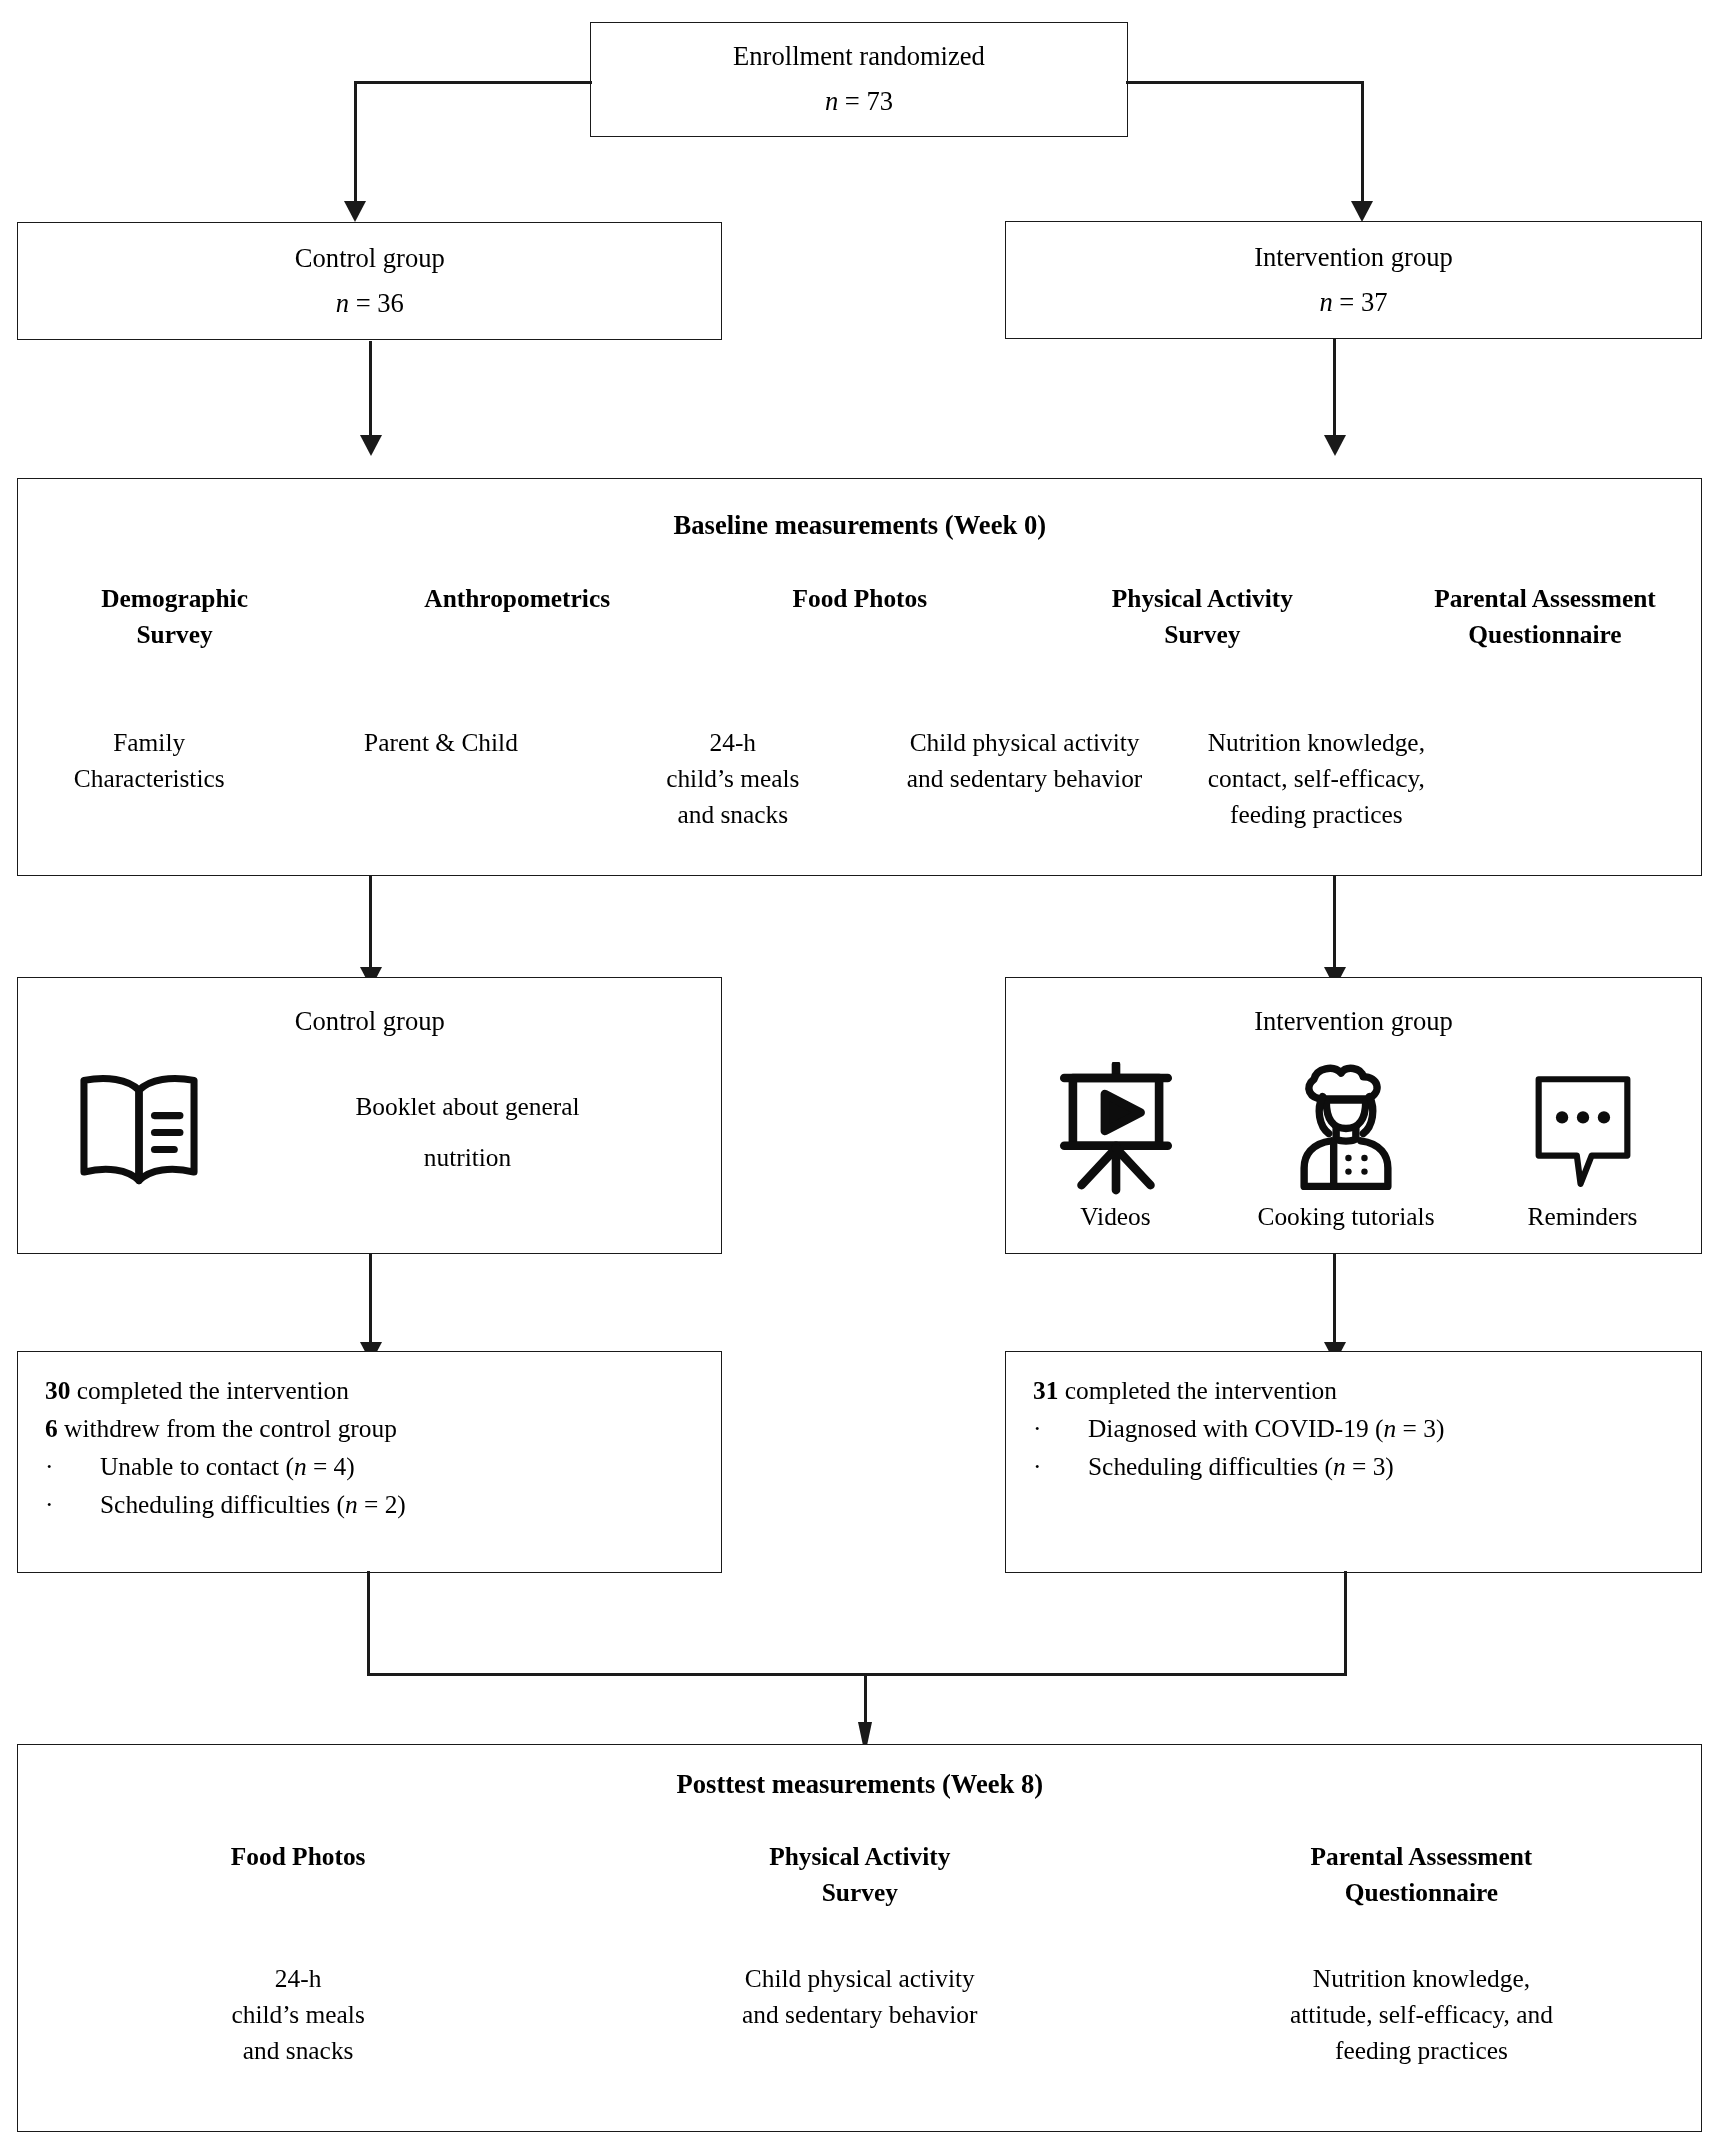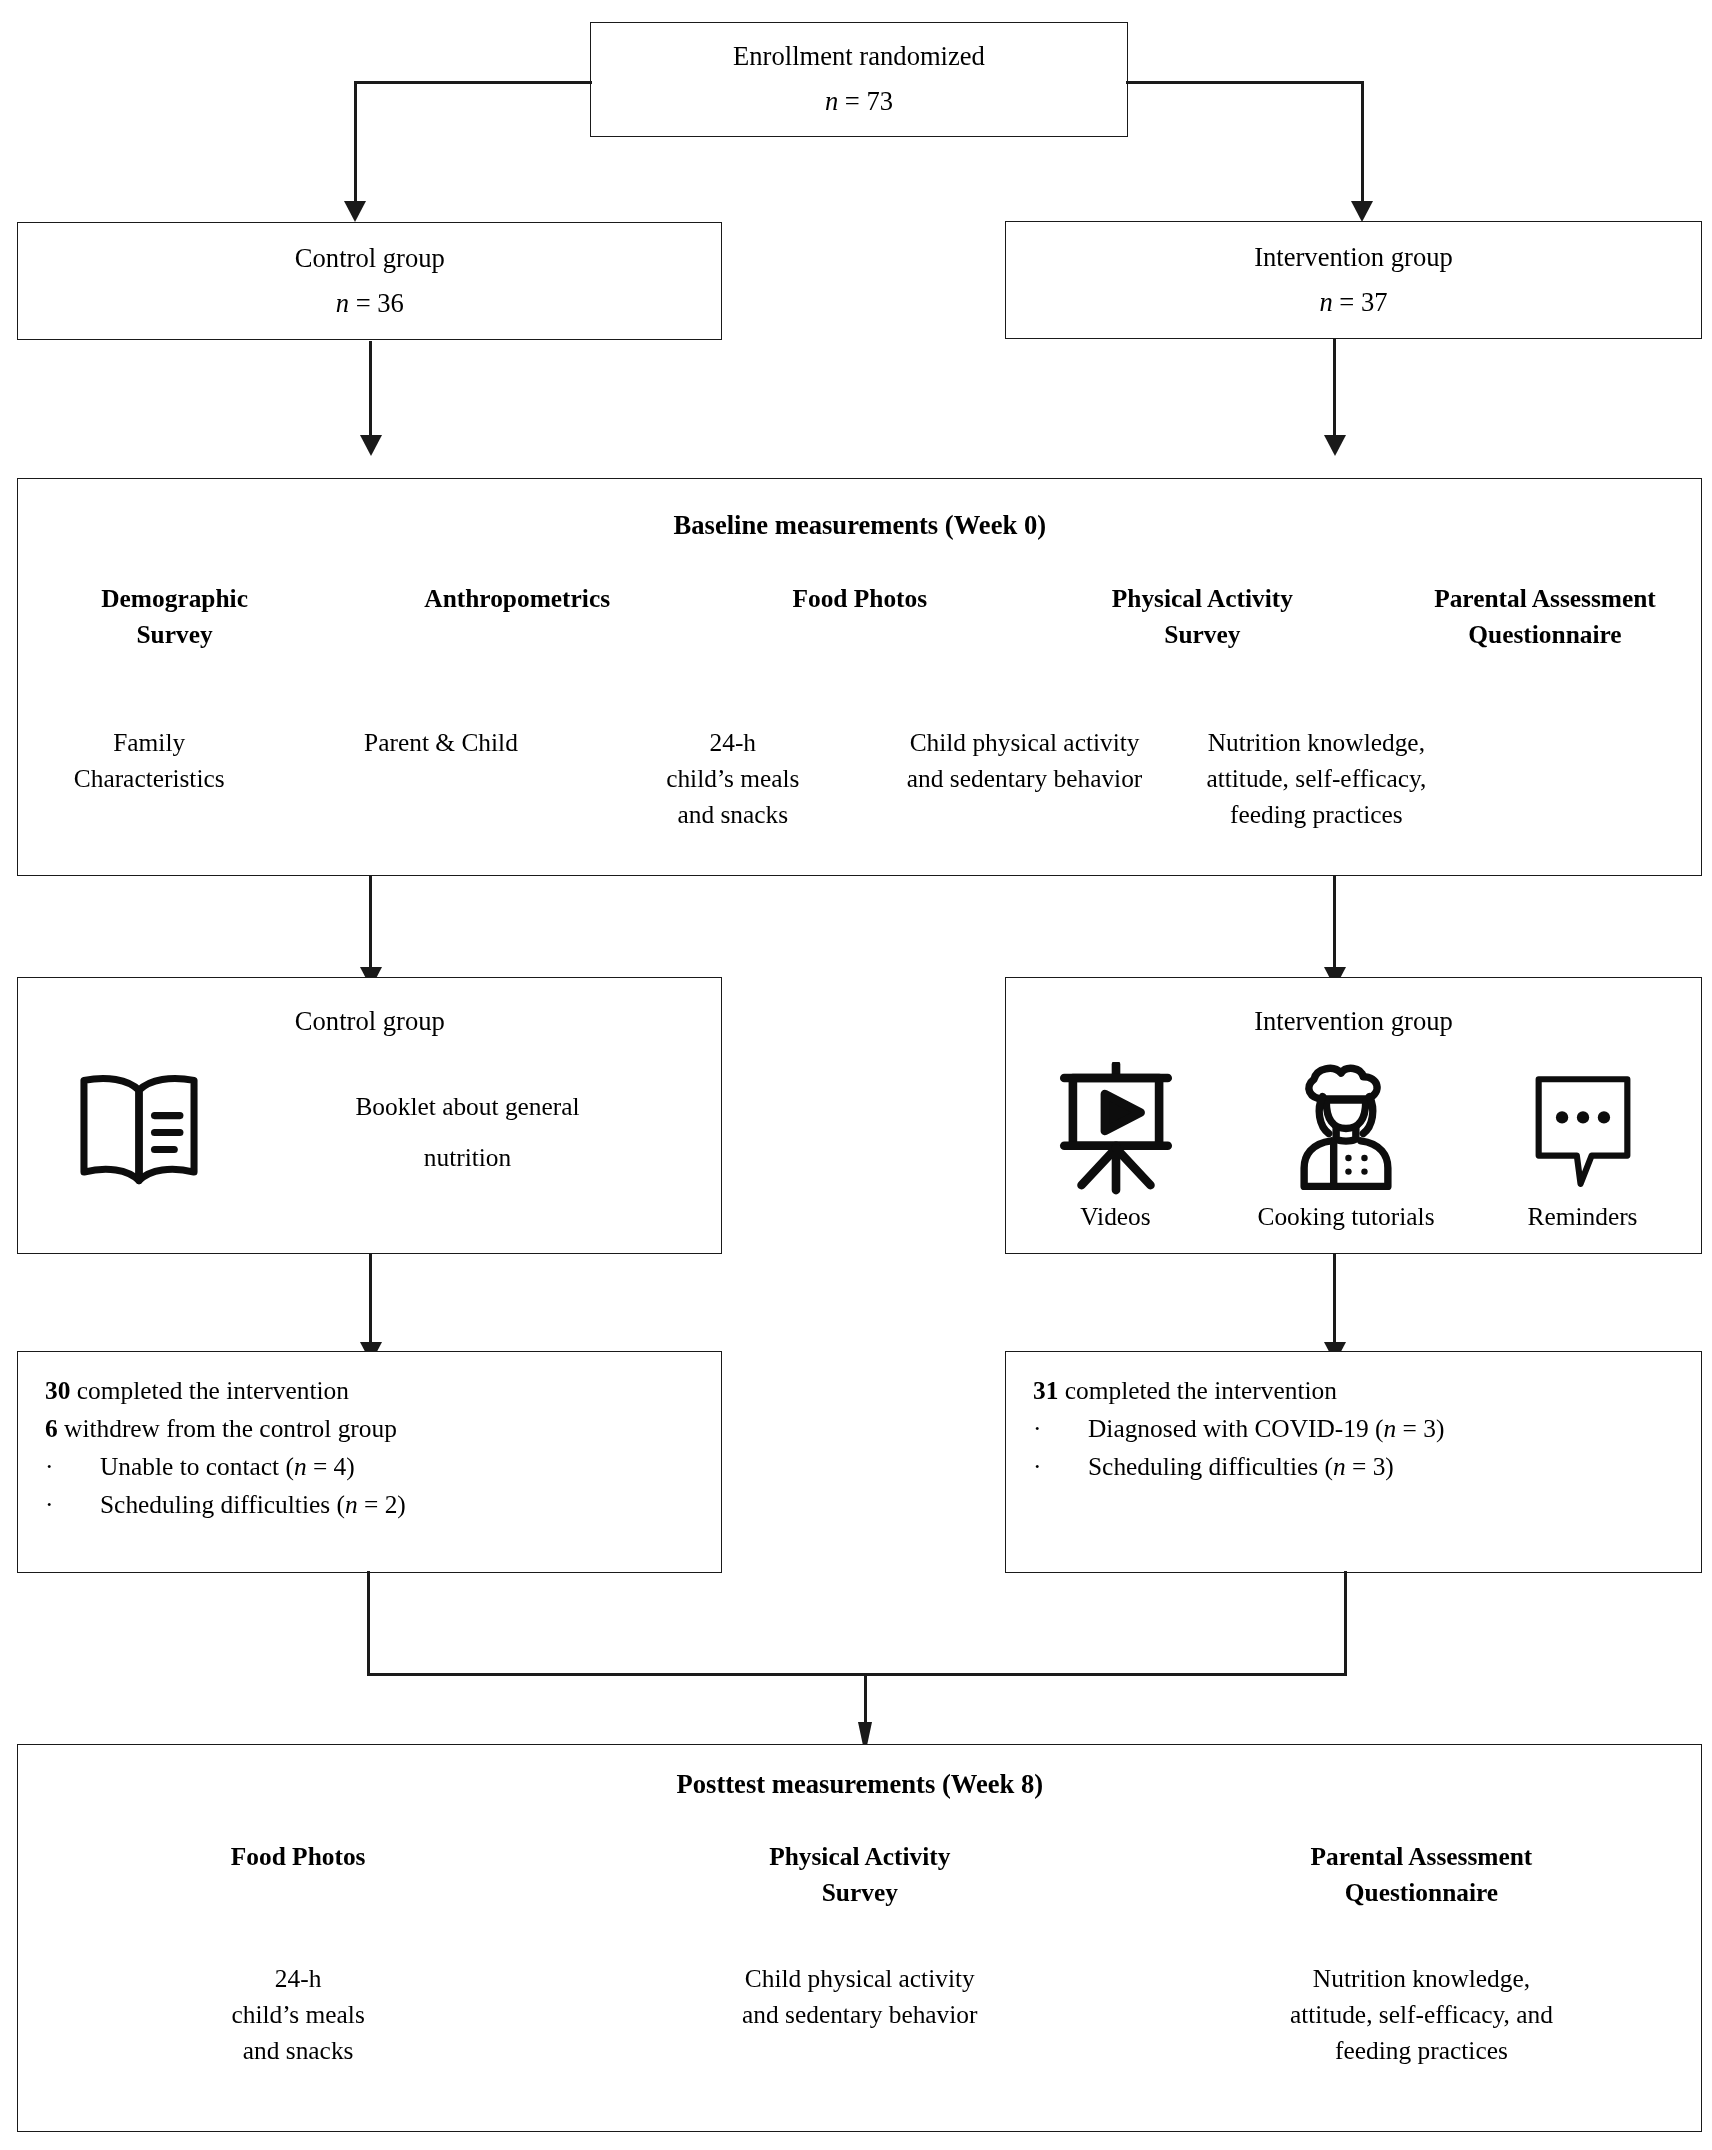--- a/index.html
+++ b/index.html
@@ -178,21 +178,21 @@
       <div class="t-body">child’s meals</div>
       <div class="t-body">and snacks</div>
     </div>
     <div class="cell">
       <div class="t-body">Child physical activity</div>
       <div class="t-body">and sedentary behavior</div>
       <div class="t-body"></div>
     </div>
     <div class="cell">
       <div class="t-body">Nutrition knowledge,</div>
-      <div class="t-body">attitude, self-efficacy,</div>
+      <div class="t-body">contact, self-efficacy,</div>
       <div class="t-body">feeding practices</div>
     </div>
   </div>
 
   <div class="vline" style="left:369px; top:876px; height:95px;"></div>
   <div class="arrowhead" style="left:360px; top:967px;"></div>
 
   <div class="vline" style="left:1333px; top:876px; height:95px;"></div>
   <div class="arrowhead" style="left:1324px; top:967px;"></div>
 

